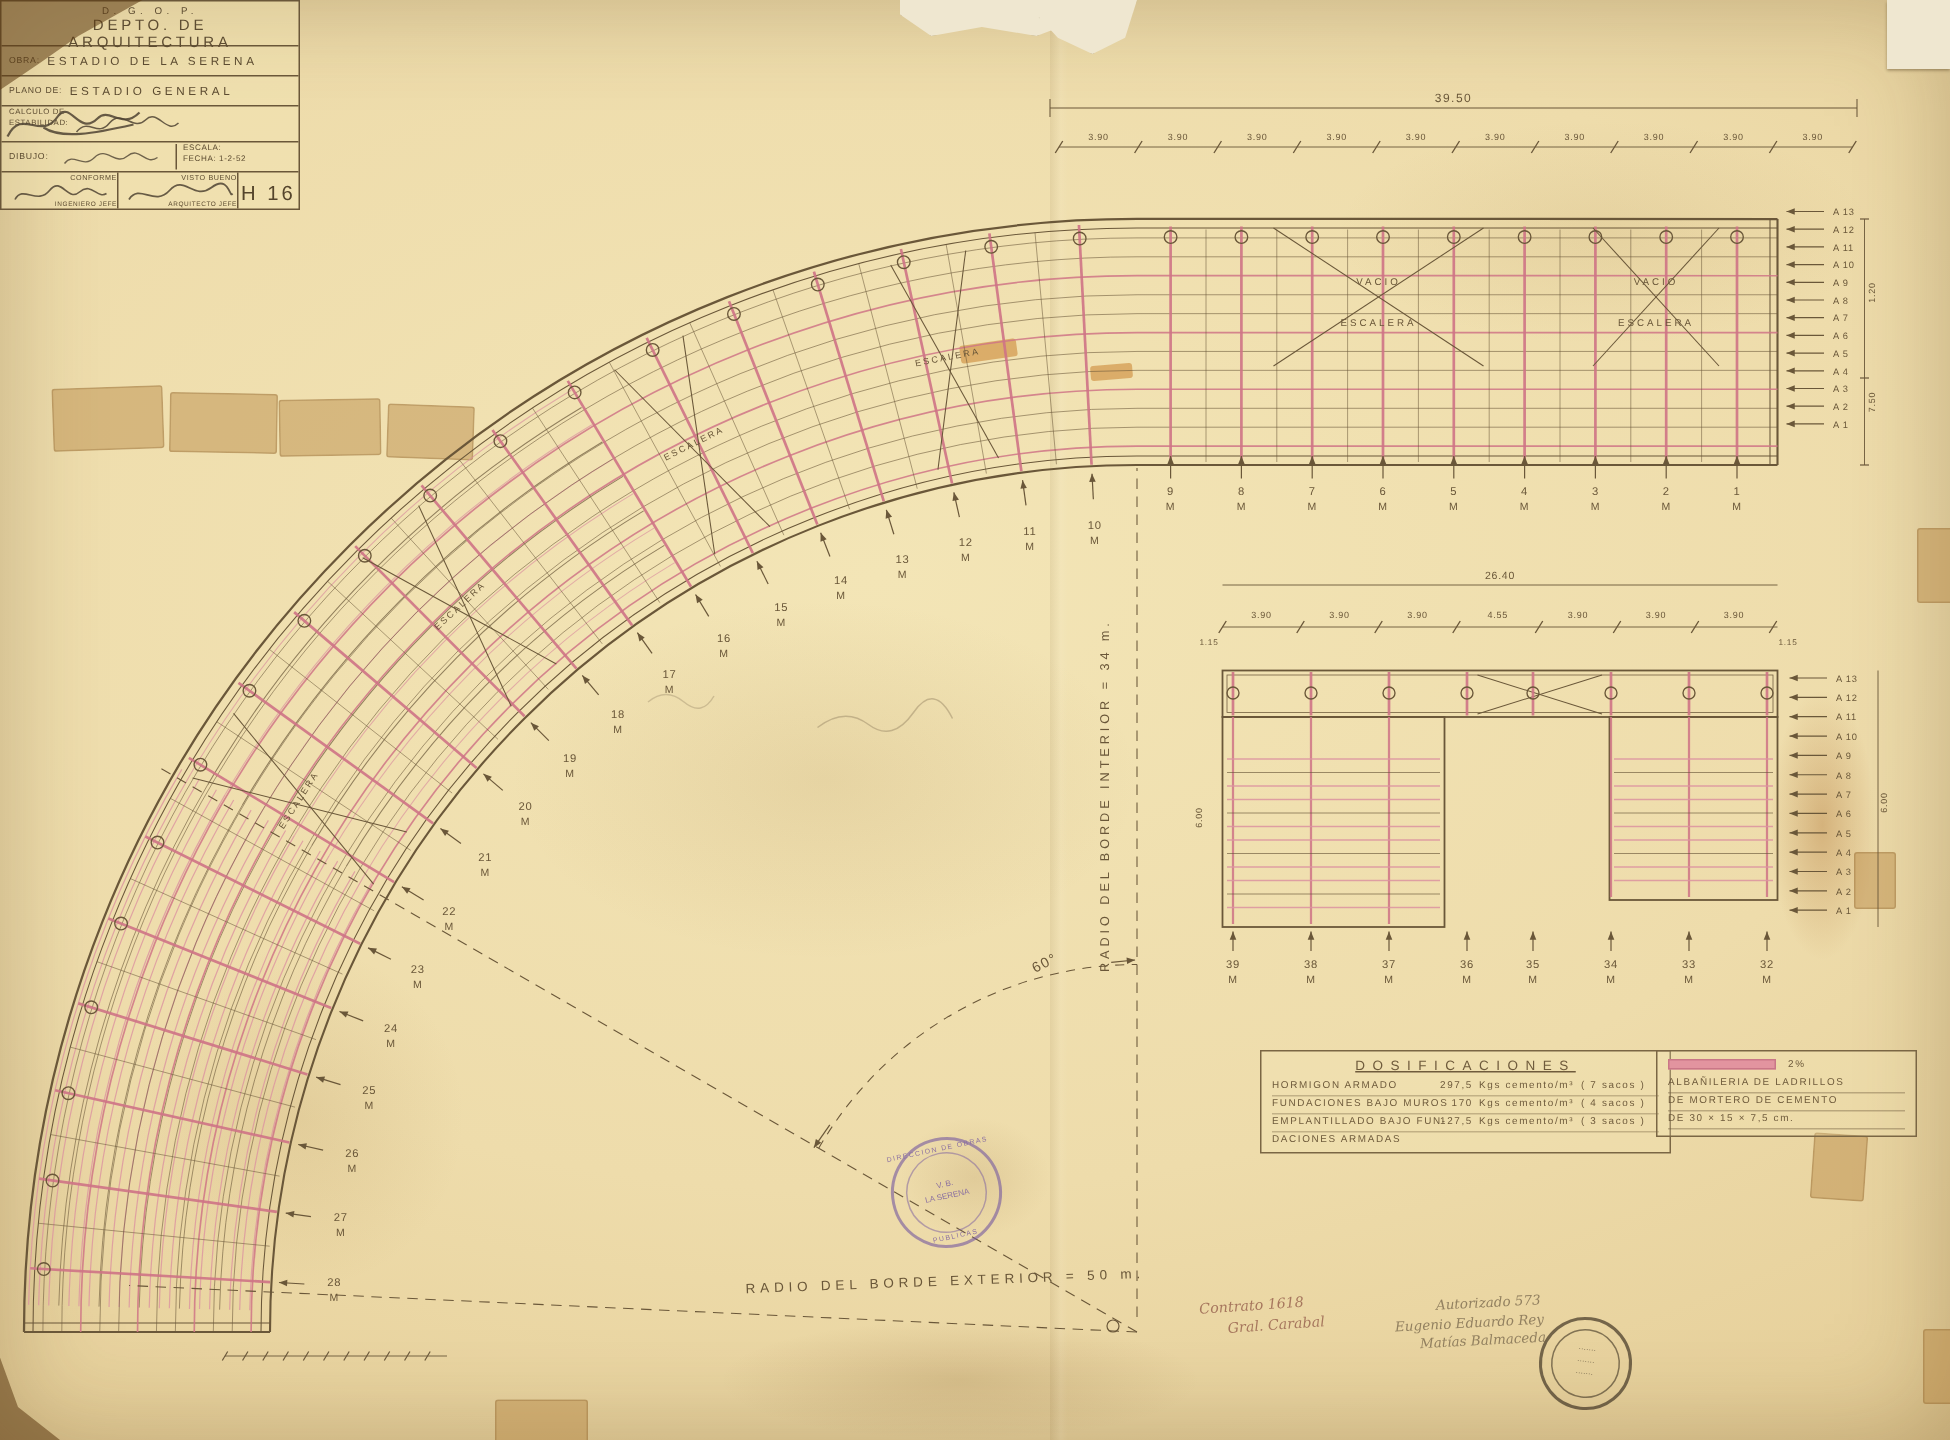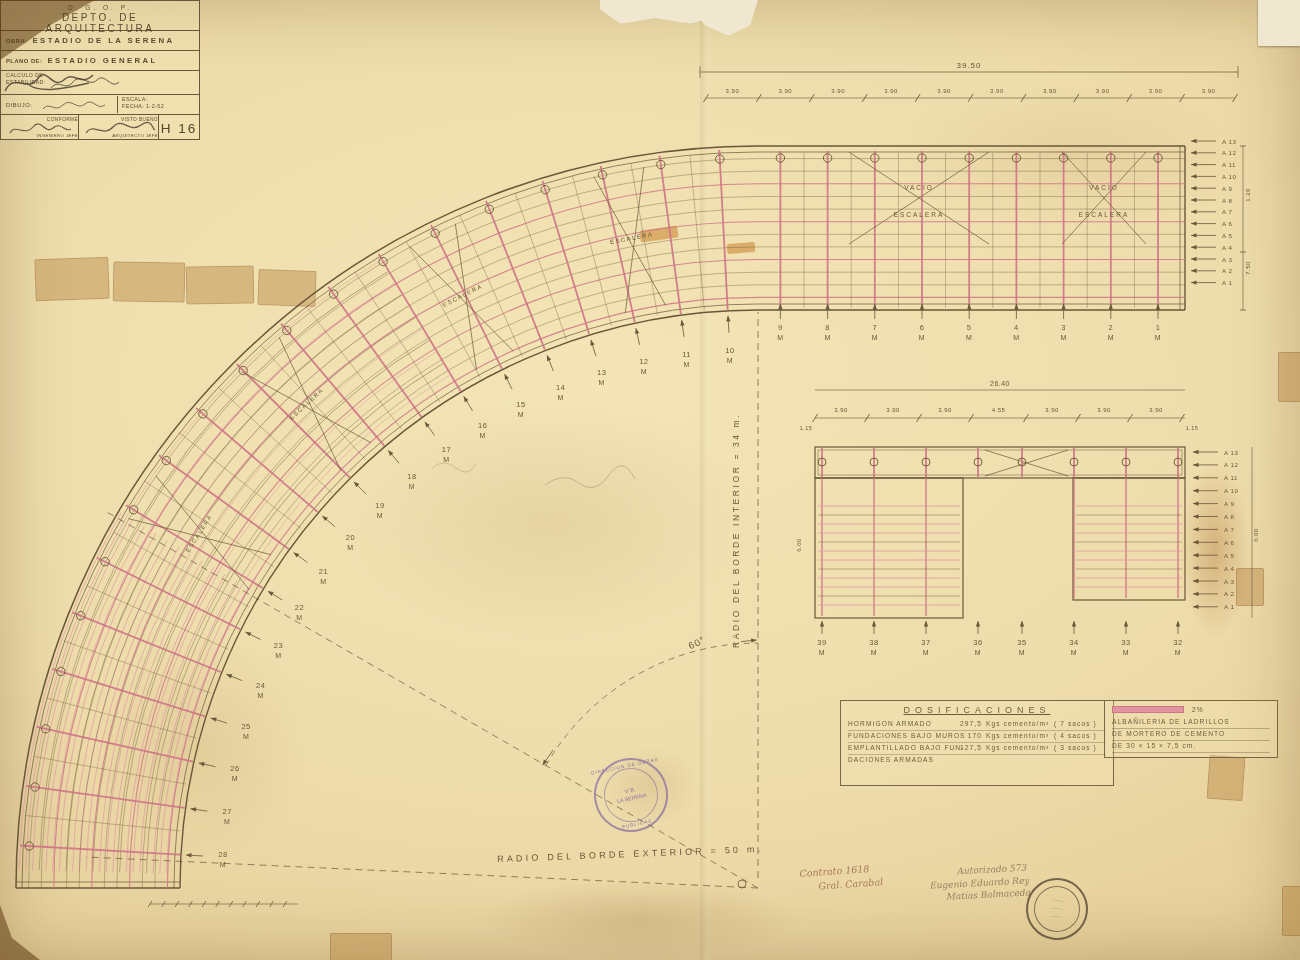--- a/index.html
+++ b/index.html
@@ -16,39 +16,39 @@
   svg{position:absolute;left:0;top:0;font-family:"Liberation Sans",sans-serif;}
   svg text{fill:#6a5739;}
   .lbl{position:absolute;color:#6a5739;white-space:nowrap;}
   #radius-inner{left:731px;top:648px;transform:rotate(-90deg);transform-origin:left top;
     font-size:8.5px;letter-spacing:2.6px;}
   #radius-outer{left:497px;top:849px;transform:rotate(-2.2deg);font-size:9px;letter-spacing:3.2px;}
   #angle-label{left:688px;top:637px;transform:rotate(-27deg);font-size:9.5px;letter-spacing:1px;}
   #planta-title{left:812px;top:648px;width:372px;text-align:center;font-size:11.5px;letter-spacing:8px;
     word-spacing:28px;color:#6a5739;border-bottom:1.4px solid #6f5b3c;padding-bottom:3px;}
   
-  #dosif{left:840px;top:700px;width:258px;border:1.2px solid #7a6644;padding:3px 7px 19px;
+  #dosif{left:840px;top:700px;width:258px;border:1.2px solid #7a6644;padding:3px 7px 2px;
     font-size:6.6px;letter-spacing:1.1px;color:#6f5b3c;background:rgba(244,231,182,.25);}
   #dosif .ttl{text-align:center;font-size:9px;letter-spacing:5px;text-decoration:underline;margin:1px 0 4px;}
   .drow{display:flex;line-height:1.35;border-bottom:1px solid rgba(111,91,60,.35);padding:1px 0;}
   .drow .n{width:108px;} .drow .v{width:26px;text-align:right;padding-right:4px;}
   .drow .u{width:68px;} .drow .s{flex:1;}
   #dosif-note{left:1104px;top:700px;width:158px;border:1.2px solid #7a6644;padding:3px 7px 4px;
     font-size:6.6px;letter-spacing:1.1px;color:#6f5b3c;background:rgba(244,231,182,.25);}
   #dosif-note .legend{display:flex;align-items:center;gap:8px;margin:2px 0 4px;}
   #dosif-note .bar{width:70px;height:5px;background:#e2949f;border:1px solid #c97787;}
   .nline{border-bottom:1px solid rgba(111,91,60,.4);padding:1px 0;line-height:1.35;}
   
   #tblock{left:1092px;top:795px;width:200px;height:140px;border:1.4px solid #6a5739;
     background:rgba(243,230,180,.4);color:#5d4c31;display:flex;flex-direction:column;box-sizing:border-box;}
   #tblock .r{border-bottom:1px solid #6a5739;position:relative;box-sizing:border-box;padding:1px 5px;}
   #tblock .r1{height:30px;text-align:center;}
   #tblock .org{font-size:6.5px;letter-spacing:3px;margin-top:2px;}
   #tblock .dept{font-size:10px;letter-spacing:2.5px;margin-top:1px;}
-  #tblock .r2,#tblock .r3{height:20px;display:flex;align-items:center;gap:5px;font-weight:bold;}
+  #tblock .r2,#tblock .r3{height:20px;display:flex;align-items:center;gap:5px;}
   #tblock .flab{font-size:5.8px;letter-spacing:.5px;} 
   #tblock .fval{font-size:7.8px;letter-spacing:2.4px;}
   #tblock .r4{height:24px;} #tblock .r5{height:20px;display:flex;}
   #tblock .twoline{font-size:5.2px;line-height:1.25;letter-spacing:.4px;}
   #tblock .esc{border-left:1px solid #6a5739;margin-left:auto;width:72px;font-size:5.4px;
     line-height:1.3;padding-left:4px;letter-spacing:.4px;}
   #tblock .r6{flex:1;display:flex;border-bottom:none;padding:0;}
   #tblock .c{border-right:1px solid #6a5739;font-size:4.8px;text-align:right;position:relative;
     padding-top:2px;letter-spacing:.4px;box-sizing:border-box;}
   #tblock .c1{width:78px;} #tblock .c2{width:80px;} 

